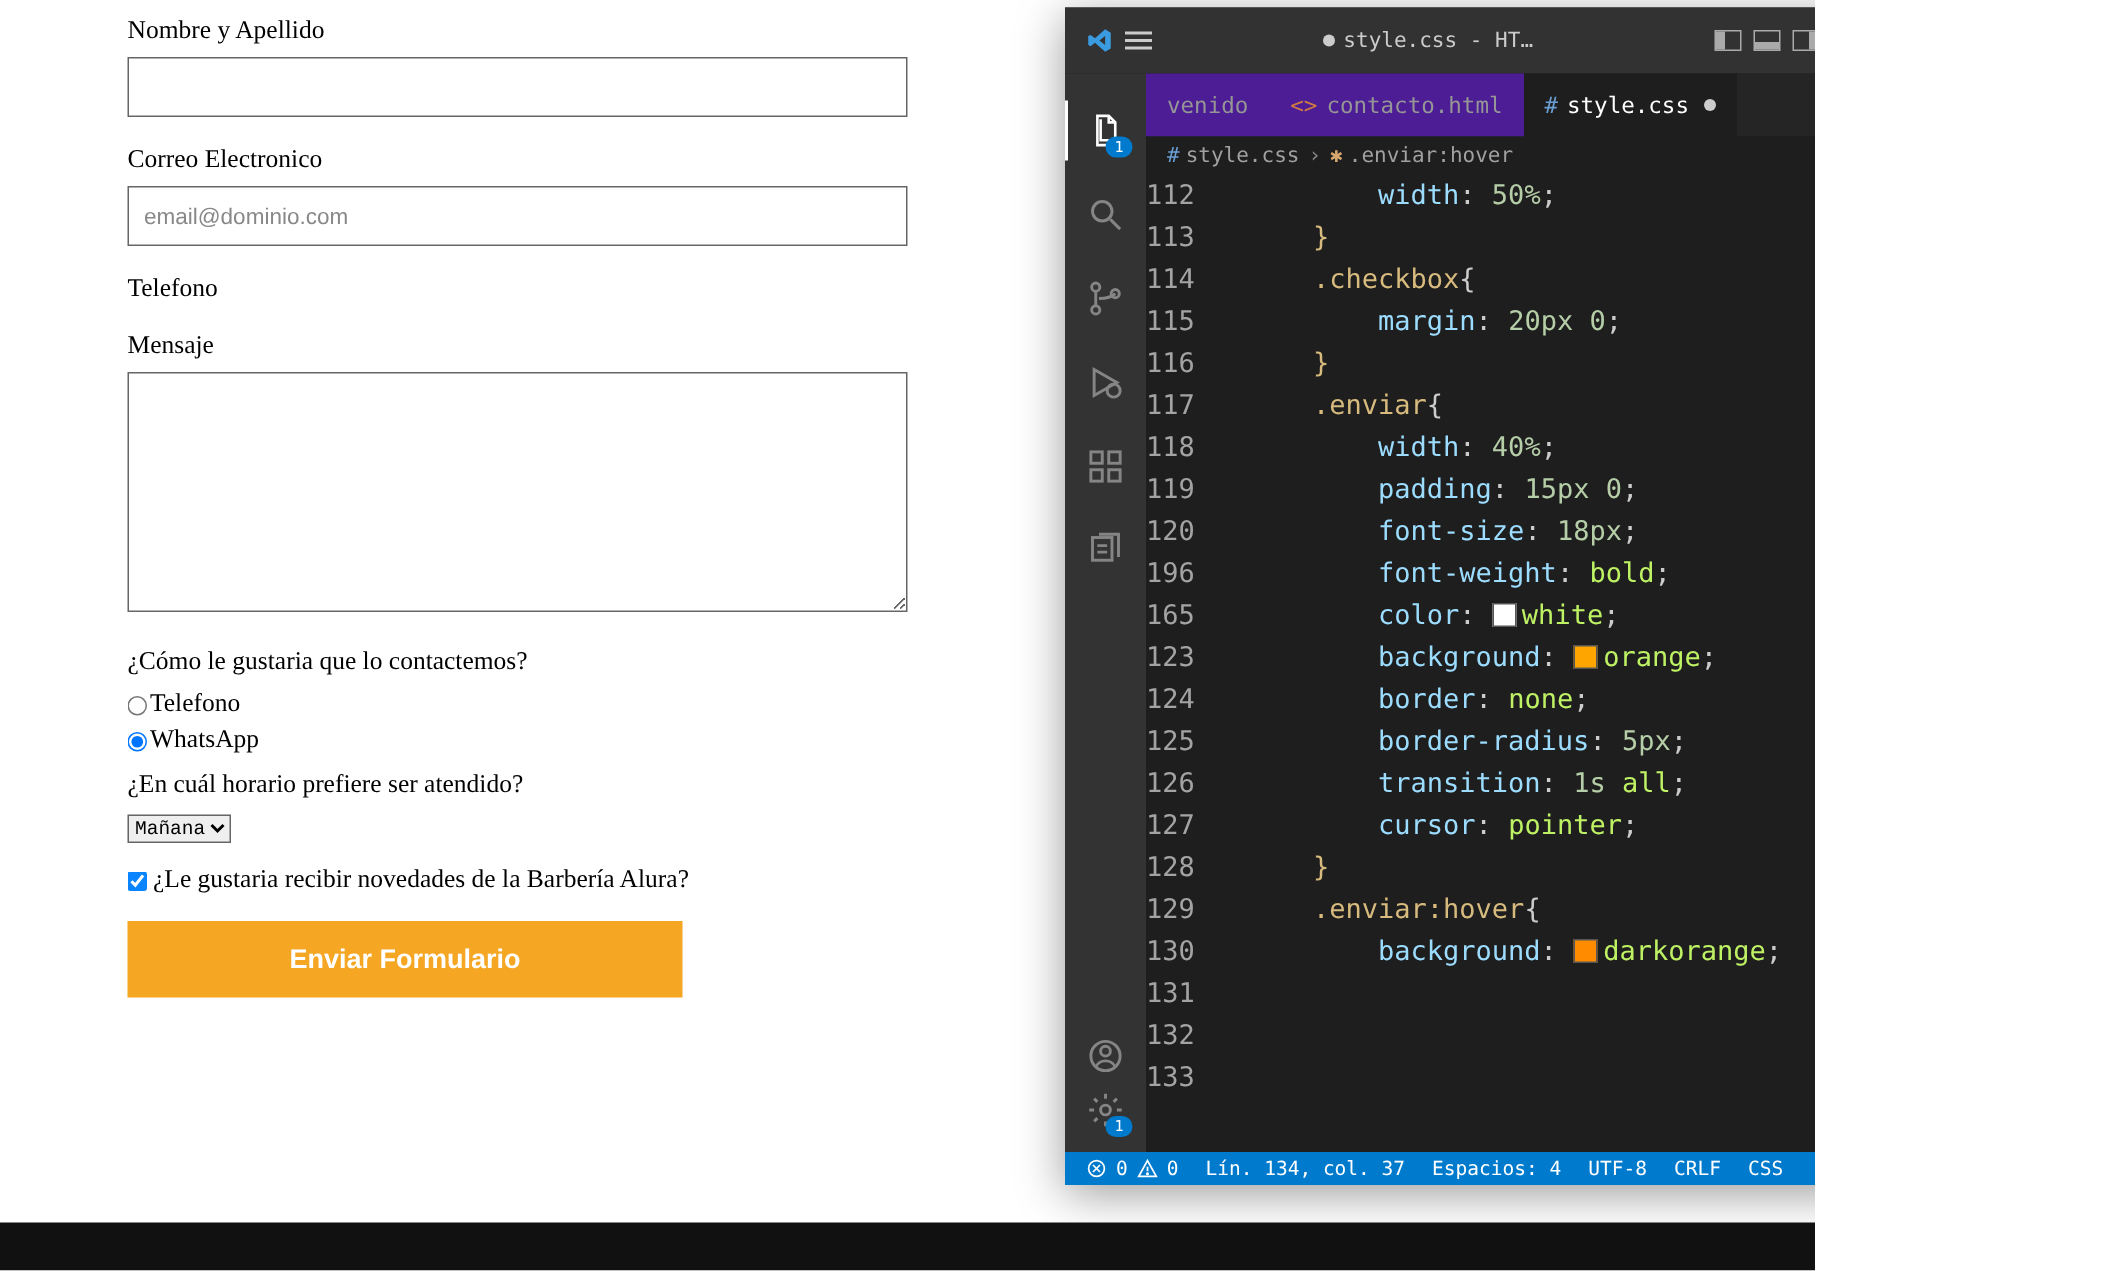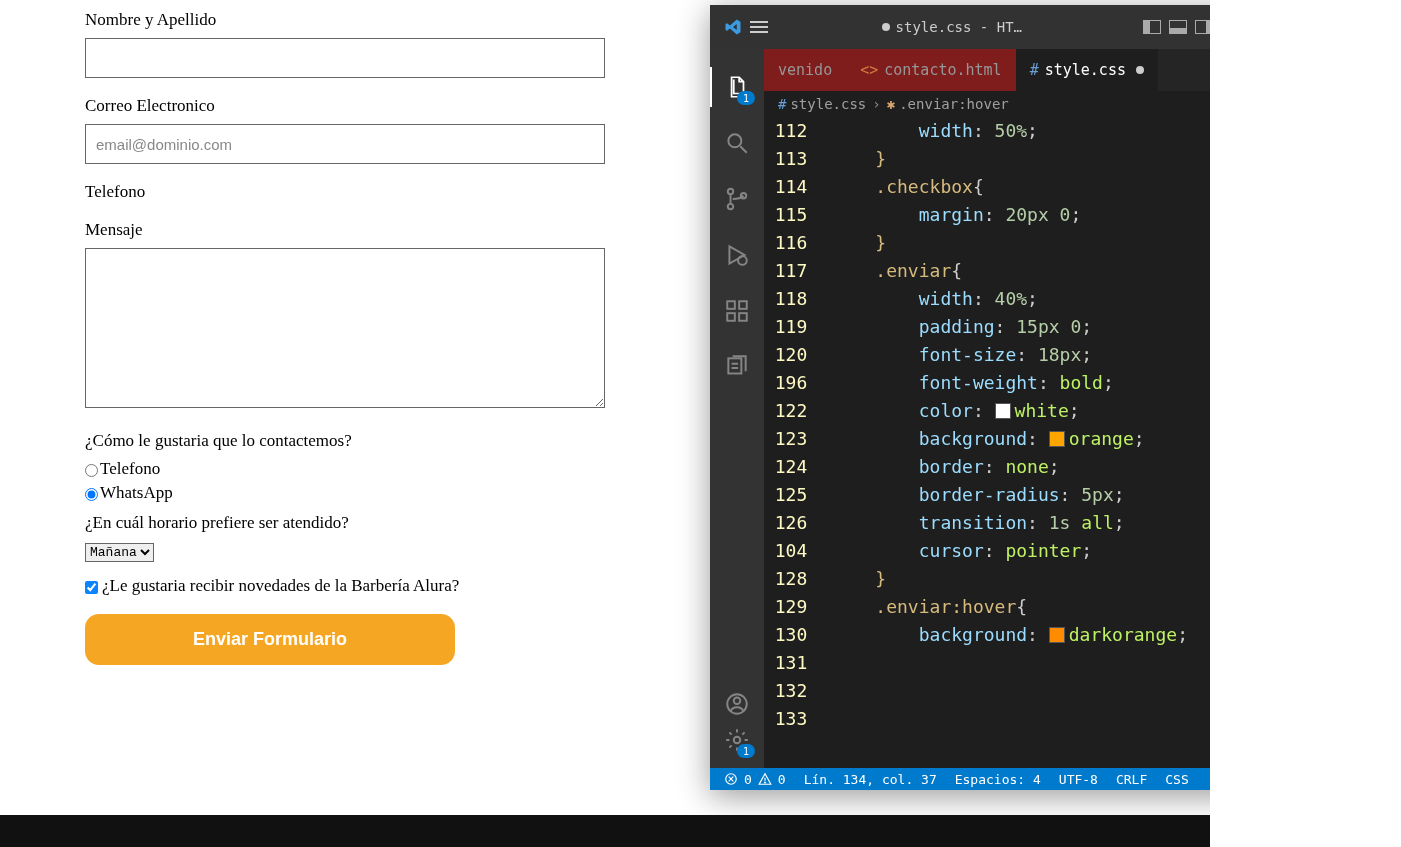--- a/index.html
+++ b/index.html
@@ -10,21 +10,21 @@
   .lbl{margin:0 0 8px 0}
   .tinput{width:100%;height:40px;box-sizing:border-box;border:1px solid #666;padding:4px 10px;font-size:15px;font-family:sans-serif}
   .tinput::placeholder{color:#888}
   .tarea{width:100%;height:160px;box-sizing:border-box;border:1px solid #666;resize:both;padding:6px;font-family:sans-serif}
   .block{margin-bottom:18px}
   .radio-line{font-size:17px;margin:4px 0}
   .radio-line input{margin:0 2px 0 0;vertical-align:middle}
   .sel{font-family:Liberation Mono, monospace;font-size:13px;border:1px solid #666}
   .chk-line{margin:14px 0 18px}
   .chk-line input{margin:0 4px 0 0;vertical-align:middle;accent-color:#0a84ff}
-  .submit{width:370px;padding:15px 0;background:#f5a623;border:none;border-radius:14px;color:#fff;font-size:18px;font-weight:bold;font-family:sans-serif;cursor:pointer}
+  .submit{width:370px;padding:15px 0;background:#f5a623;border:none;border-radius:0;color:#fff;font-size:18px;font-weight:bold;font-family:sans-serif;cursor:pointer}
   .footer-bar{position:absolute;left:0;bottom:0;width:1401px;height:32px;background:#111}
   
   .vsc{position:absolute;left:710px;top:5px;width:646px;height:785px;background:#1e1e1e;color:#ccc;font-family:Consolas,monospace;font-size:14px;box-shadow:0 6px 30px rgba(0,0,0,.4)}
   
   .titlebar{height:44px;background:#323233;display:flex;align-items:center;padding:0 6px;color:#ccc}
   .tb-icon{width:18px;margin:0 8px}
   .hamb{display:inline-block;width:18px}
   .hamb-line{display:block;height:2px;background:#ccc;margin:3px 0}
   .titlebar .spacer{flex:1}
   .dirty-dot{display:inline-block;width:8px;height:8px;border-radius:50%;background:#ccc;margin-right:6px}
@@ -42,36 +42,36 @@
   .sys-close{font-size:18px;line-height:14px}
   
   .actbar{position:absolute;left:0;top:44px;bottom:22px;width:54px;background:#333333;display:flex;flex-direction:column;align-items:center;padding-top:10px;color:#858585}
   .act-item{width:28px;height:28px;margin:14px 0;position:relative;color:#858585;display:flex;align-items:center;justify-content:center}
   .act-item.active{color:#fff}
   .act-item.active::before{content:"";position:absolute;left:-13px;top:-6px;bottom:-6px;width:2px;background:#fff}
   .badge{position:absolute;bottom:-4px;right:-4px;min-width:14px;height:14px;border-radius:8px;background:#007acc;color:#fff;font-size:10px;display:flex;align-items:center;justify-content:center;padding:0 2px}
   .act-bottom{margin-top:auto;margin-bottom:8px}
   
   .tabbar{position:absolute;left:54px;right:0;top:44px;height:42px;background:#252526;display:flex;align-items:stretch}
-  .tab{display:flex;align-items:center;padding:0 14px;color:#969696;background:#7f1d1d;font-size:15px;white-space:nowrap}
+  .tab{display:flex;align-items:center;padding:0 14px;color:#969696;background:#4c1d95;font-size:15px;white-space:nowrap}
   .tab.active{background:#1e1e1e;color:#fff}
   .tab .ico{margin-right:6px}
   .hash{color:#6a9fd4}
   .angles{color:#d17b42}
   .tab .dot{width:8px;height:8px;border-radius:50%;background:#ccc;margin-left:10px}
   .tabbar-right{margin-left:auto;display:flex;align-items:center;padding:0 8px;color:#ccc}
   .tabbar-right .ico{margin:0 6px}
   
   .crumb{position:absolute;left:54px;right:0;top:86px;height:26px;background:#1e1e1e;display:flex;align-items:center;padding-left:14px;color:#a0a0a0;font-size:14px}
   .crumb .hash{color:#6a9fd4;margin-right:4px}
   .crumb .sep{margin:0 6px;color:#888}
   .crumb .sel-ico{color:#d7a86e;margin-right:4px}
   
   .editor{position:absolute;left:54px;right:0;top:112px;bottom:22px;background:#1e1e1e;display:flex;font-size:18px;line-height:28px}
-  .gutter{width:54px;text-align:center;color:#fef9c3;padding-right:14px}
+  .gutter{width:54px;text-align:left;color:#a3a3a3;padding-right:14px}
   .code{flex:1;white-space:pre;color:#ccc;overflow:hidden}
   .c-sel{color:#d7ba7d}
   .c-prop{color:#9cdcfe}
   .c-punc{color:#ccc}
   .c-num{color:#b5cea8}
   .c-const{color:#bef264}
   .swatch{display:inline-block;width:14px;height:14px;border:1px solid #555;vertical-align:-2px;margin-right:4px}
   .minimap{width:52px;position:relative;background:#1e1e1e}
   .mm-line{height:2px;margin:2px 3px;background:#3a3a3a}
   .mm-line.m{width:70%}.mm-line.s{width:40%}.mm-line.l{width:85%}
@@ -242,26 +242,26 @@
           <div>112</div>
           <div>113</div>
           <div>114</div>
           <div>115</div>
           <div>116</div>
           <div>117</div>
           <div>118</div>
           <div>119</div>
           <div>120</div>
           <div>196</div>
-          <div>122</div>
+          <div>165</div>
           <div>123</div>
           <div>124</div>
           <div>125</div>
           <div>126</div>
-          <div>104</div>
+          <div>127</div>
           <div>128</div>
           <div>129</div>
           <div>130</div>
           <div>131</div>
           <div>132</div>
           <div>133</div>
         </div>
       <div class="code" id="code"><div>        <span class="c-prop">width</span><span class="c-punc">: </span><span class="c-num">50%</span><span class="c-punc">;</span></div><div>    <span class="c-sel">}</span></div><div></div><div>    <span class="c-sel">.checkbox</span><span class="c-punc">{</span></div><div>        <span class="c-prop">margin</span><span class="c-punc">: </span><span class="c-num">20px 0</span><span class="c-punc">;</span></div><div>    <span class="c-sel">}</span></div><div></div><div>    <span class="c-sel">.enviar</span><span class="c-punc">{</span></div><div>        <span class="c-prop">width</span><span class="c-punc">: </span><span class="c-num">40%</span><span class="c-punc">;</span></div><div>        <span class="c-prop">padding</span><span class="c-punc">: </span><span class="c-num">15px 0</span><span class="c-punc">;</span></div><div>        <span class="c-prop">font-size</span><span class="c-punc">: </span><span class="c-num">18px</span><span class="c-punc">;</span></div><div>        <span class="c-prop">font-weight</span><span class="c-punc">: </span><span class="c-const">bold</span><span class="c-punc">;</span></div><div>        <span class="c-prop">color</span><span class="c-punc">: </span><span class="swatch" style="background: rgb(255, 255, 255);"></span><span class="c-const">white</span><span class="c-punc">;</span></div><div>        <span class="c-prop">background</span><span class="c-punc">: </span><span class="swatch" style="background: rgb(255, 165, 0);"></span><span class="c-const">orange</span><span class="c-punc">;</span></div><div>        <span class="c-prop">border</span><span class="c-punc">: </span><span class="c-const">none</span><span class="c-punc">;</span></div><div>        <span class="c-prop">border-radius</span><span class="c-punc">: </span><span class="c-num">5px</span><span class="c-punc">;</span></div><div>        <span class="c-prop">transition</span><span class="c-punc">: </span><span class="c-num">1s</span><span class="c-punc"> </span><span class="c-const">all</span><span class="c-punc">;</span></div><div>        <span class="c-prop">cursor</span><span class="c-punc">: </span><span class="c-const">pointer</span><span class="c-punc">;</span></div><div>    <span class="c-sel">}</span></div><div></div><div>    <span class="c-sel">.enviar:hover</span><span class="c-punc">{</span></div><div>        <span class="c-prop">background</span><span class="c-punc">: </span><span class="swatch" style="background: rgb(255, 140, 0);"></span><span class="c-const">darkorange</span><span class="c-punc">;</span></div></div>
       <div class="minimap">
         <div class="mm-line m"></div>

